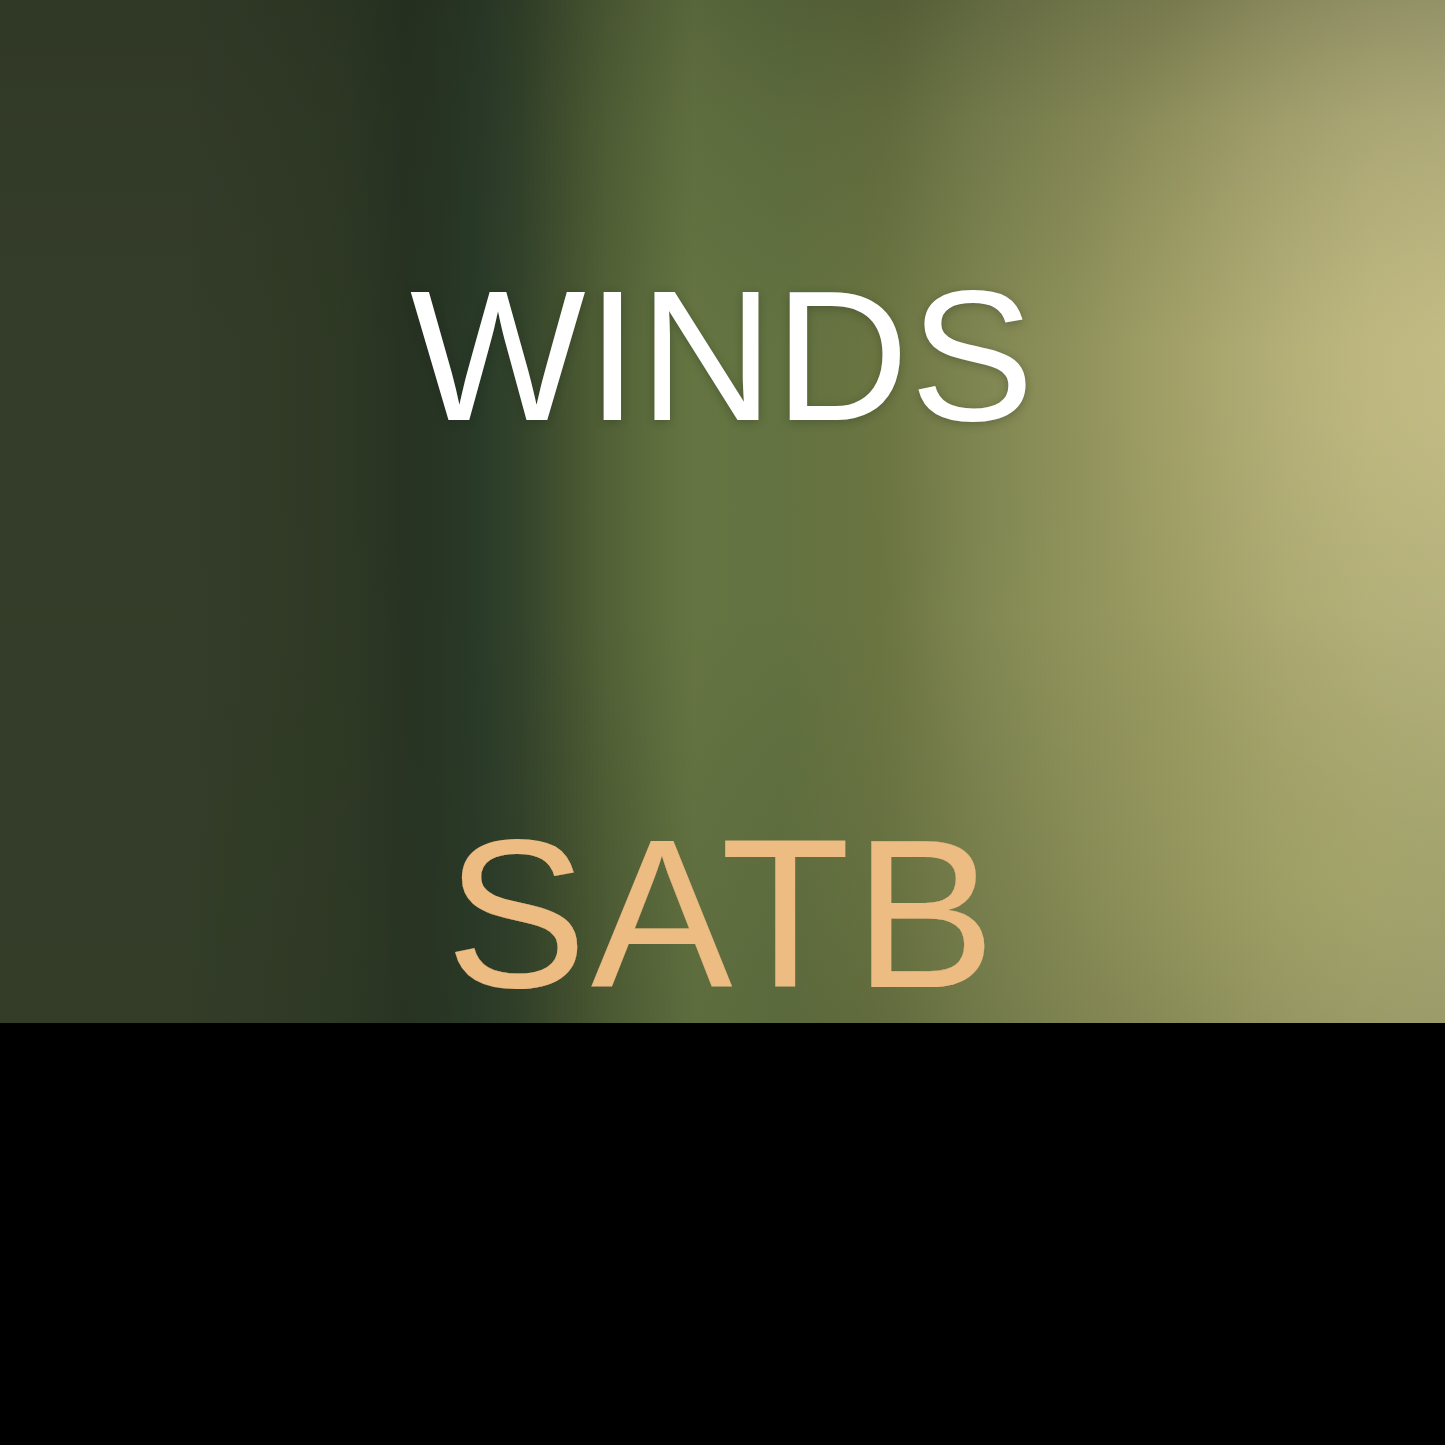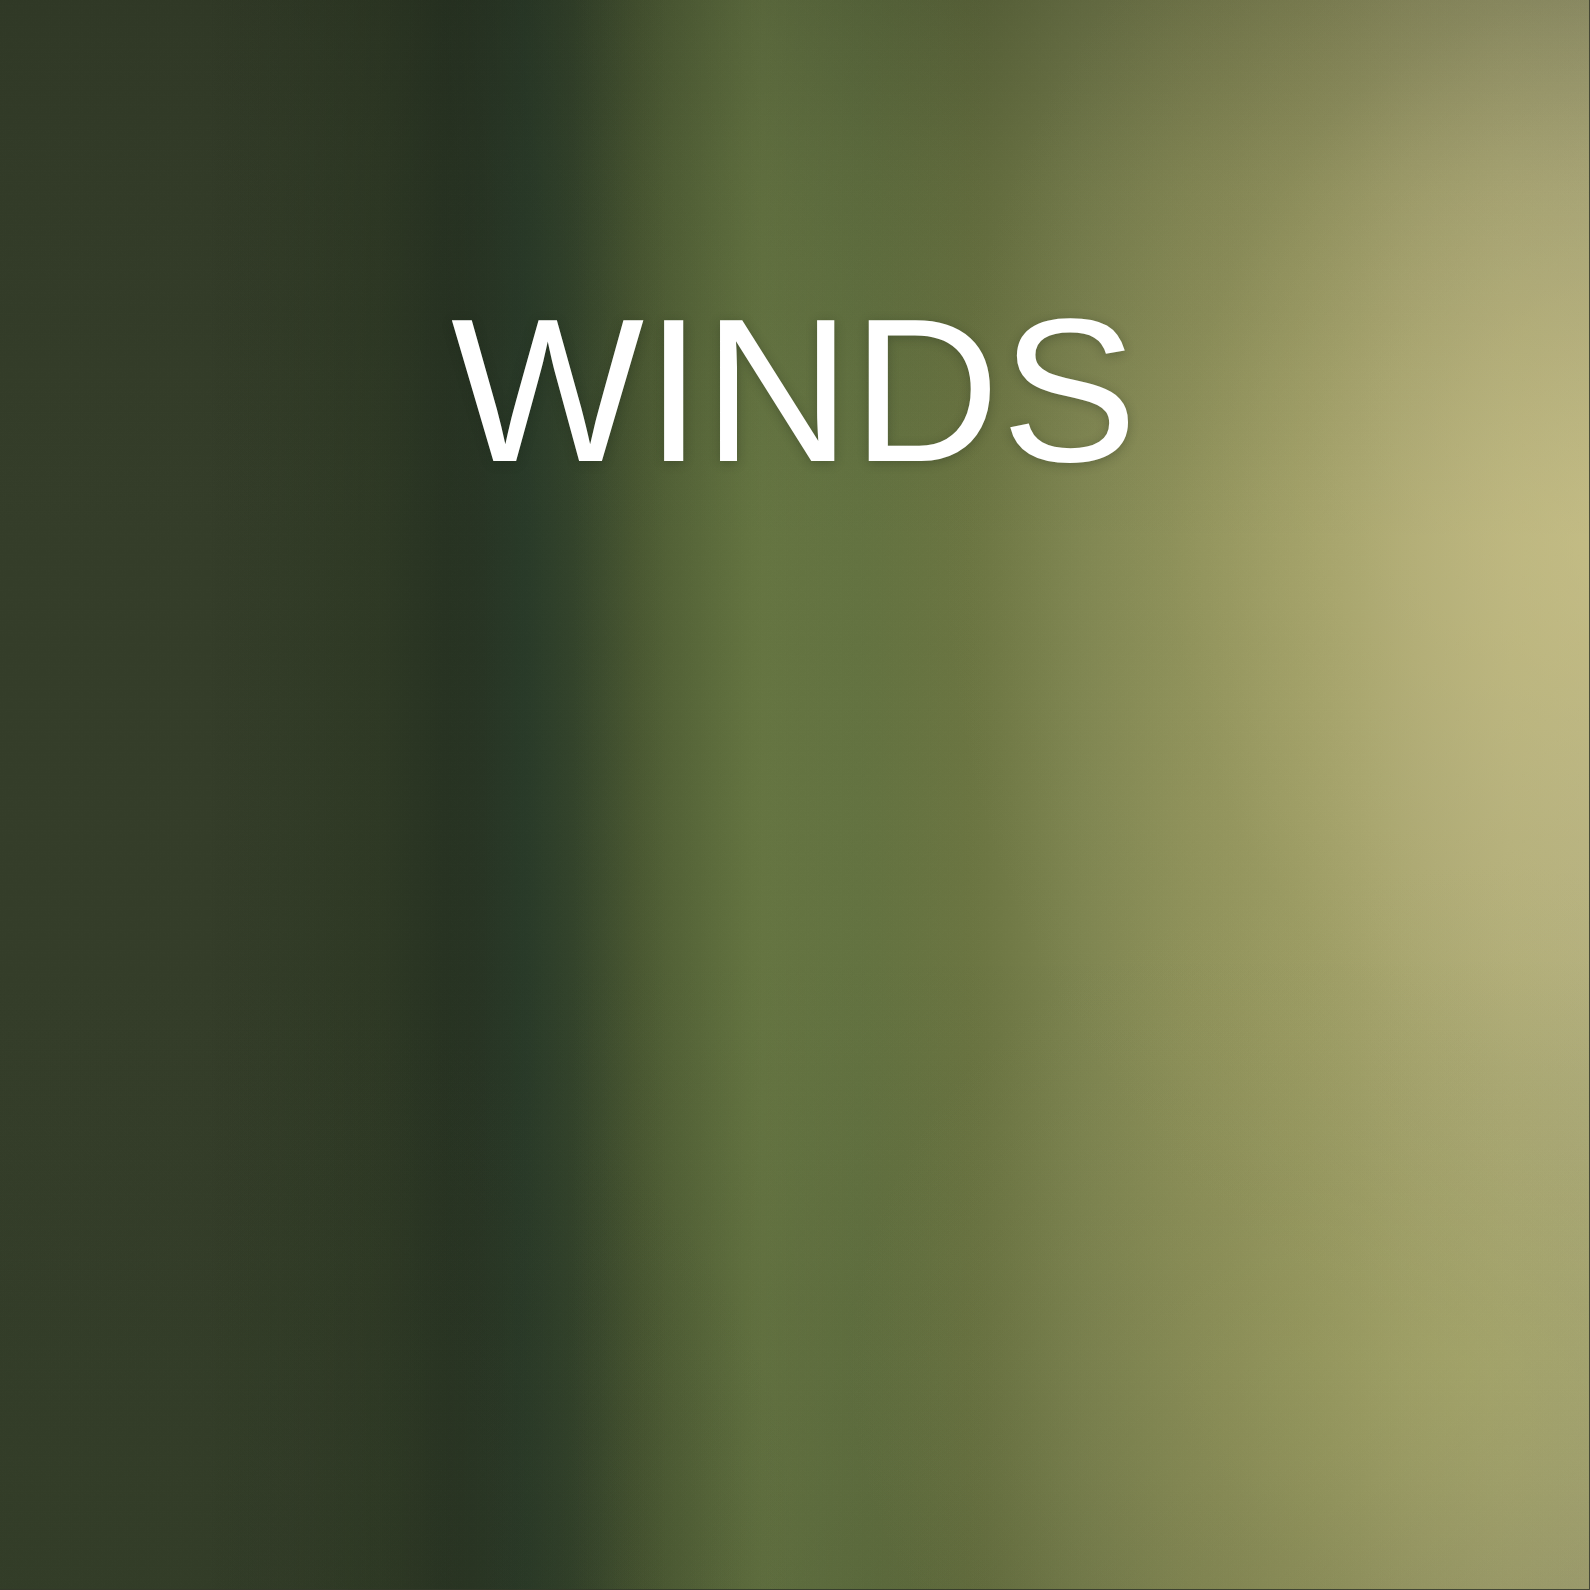--- a/index.html
+++ b/index.html
@@ -3,21 +3,21 @@
 <meta charset="utf-8">
 <style>
   html, body {
     margin: 0;
     padding: 0;
     background: #000;
   }
   #canvas {
     position: relative;
     width: 1445px;
-    height: 1445px;
+    height: 1023px;
     overflow: hidden;
     font-family: "Liberation Sans", sans-serif;
     background: #4b5a34;
   }
 
   
   .bg-layer {
     position: absolute;
     inset: 0;
     pointer-events: none;
@@ -154,15 +154,16 @@
   <div class="bg-layer bg-vert"></div>
   <div class="bg-layer bg-stripe-dark"></div>
   <div class="bg-layer bg-stripe-light"></div>
   <div class="bg-layer bg-glow-tr"></div>
   <div class="bg-layer bg-glow-br"></div>
   <div class="bg-layer bg-glow-bl"></div>
   <div class="bg-layer bg-grain"></div>
 
   <div class="title">WINDS</div>
 
+  <div class="subtitle">SATB</div>
 
 
 </div>
 
 </body></html>

